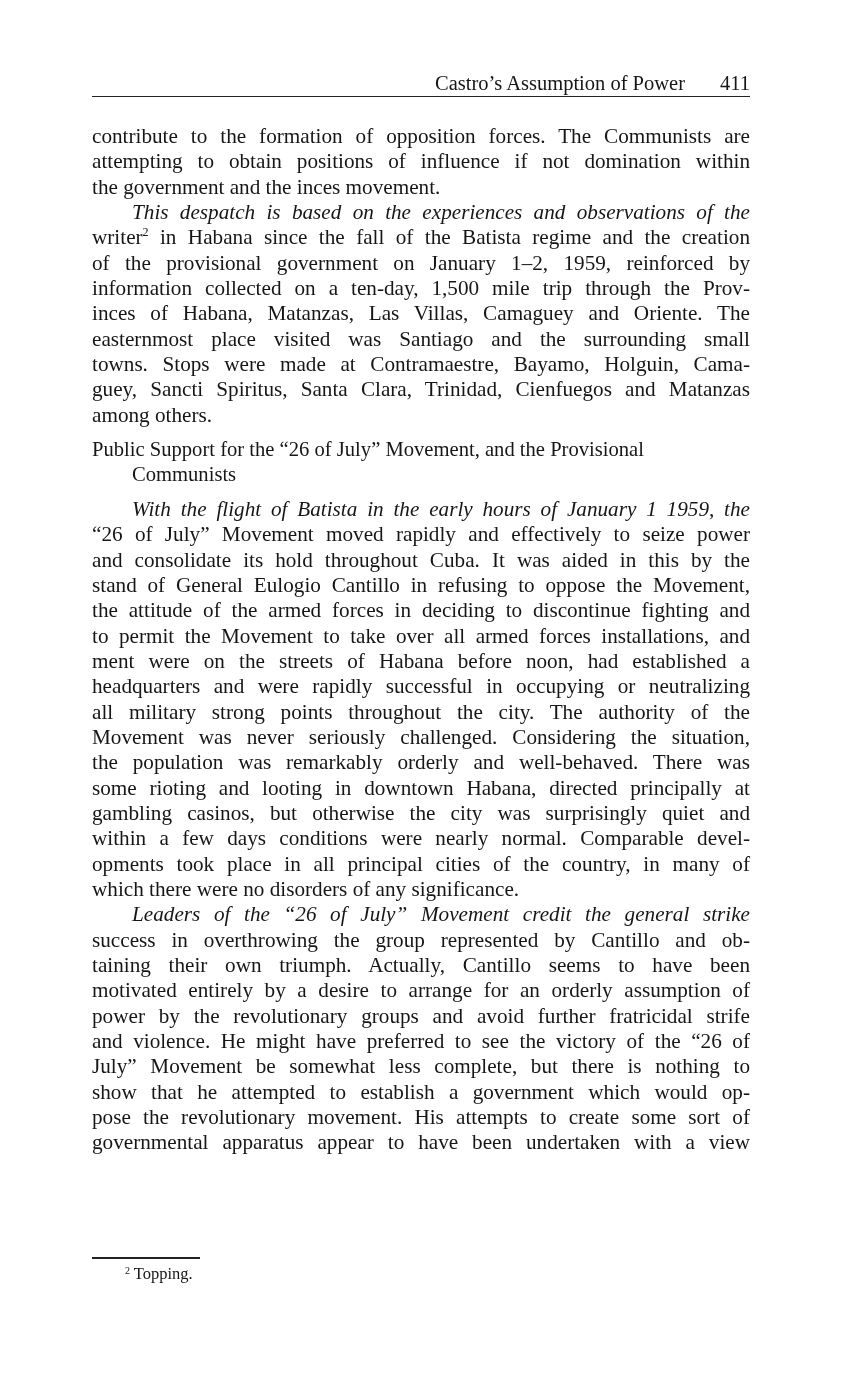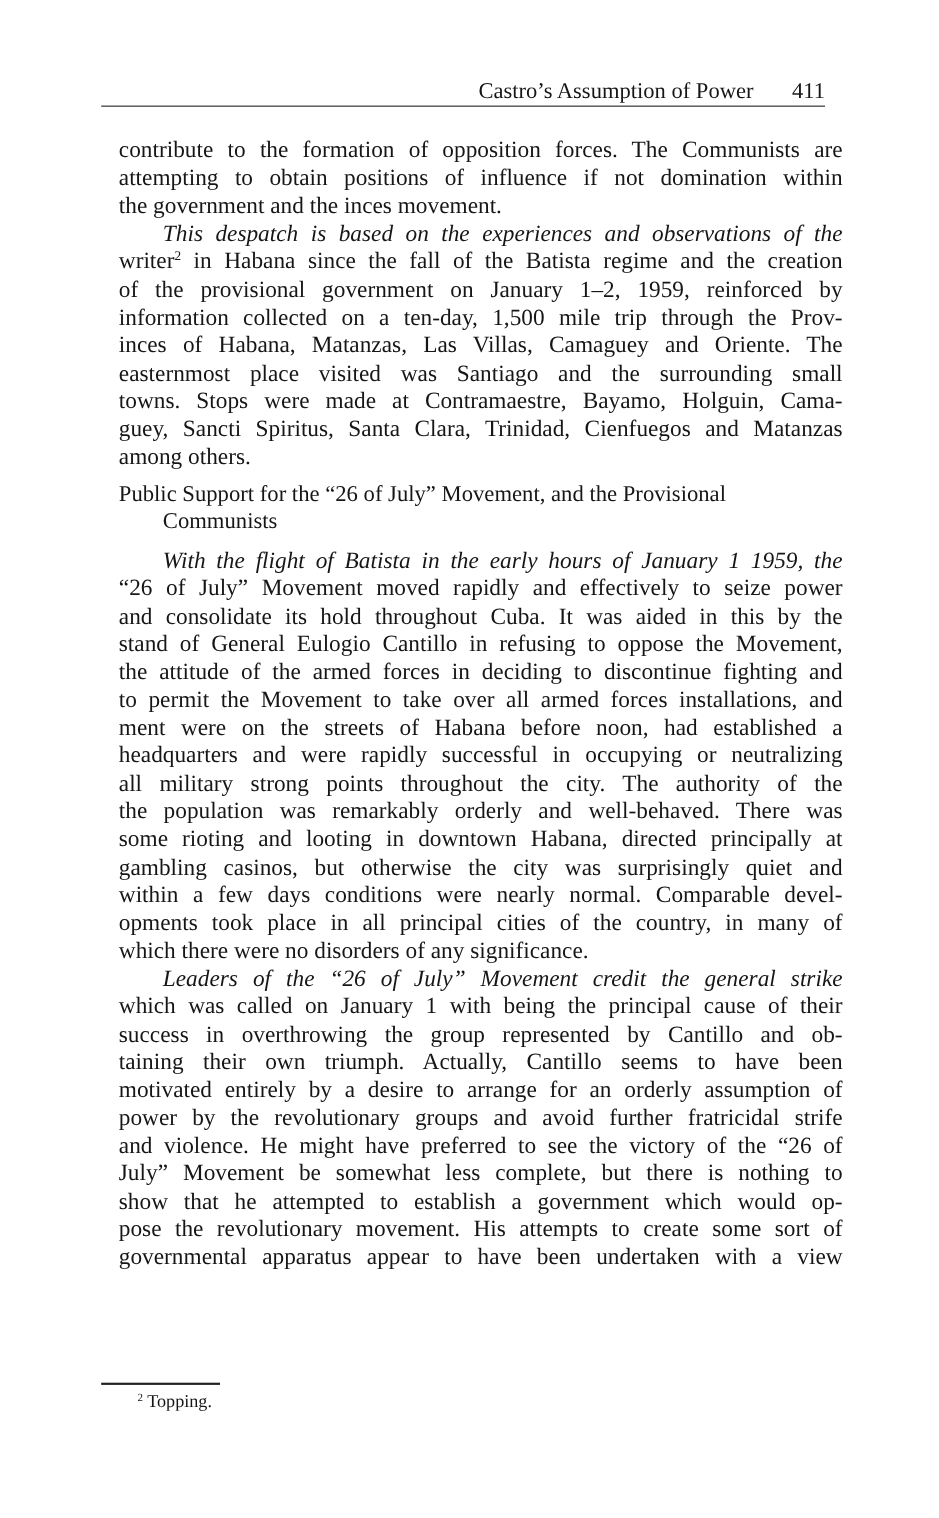--- a/index.html
+++ b/index.html
@@ -31,21 +31,21 @@
       text-align: right;
       font-size: 20.5px;
       line-height: 26px;
     }
     .running-head .title {
       margin-right: 35px;
     }
     .body-text {
       position: absolute;
       top: 124px;
-      left: 16px;
+      left: 0;
       width: 658px;
       font-size: 21.2px;
       line-height: 25.35px;
       text-align: justify;
       hyphens: manual;
     }
     .line {
       display: block;
       white-space: nowrap;
       text-align: justify;
@@ -135,31 +135,31 @@
     <div class="paragraph">
       <span class="line indent">With the flight of Batista in the early hours of January 1 1959, the</span>
       <span class="line">“26 of July” Movement moved rapidly and effectively to seize power</span>
       <span class="line">and consolidate its hold throughout Cuba. It was aided in this by the</span>
       <span class="line">stand of General Eulogio Cantillo in refusing to oppose the Movement,</span>
       <span class="line">the attitude of the armed forces in deciding to discontinue fighting and</span>
       <span class="line">to permit the Movement to take over all armed forces installations, and</span>
       <span class="line">ment were on the streets of Habana before noon, had established a</span>
       <span class="line">headquarters and were rapidly successful in occupying or neutralizing</span>
       <span class="line">all military strong points throughout the city. The authority of the</span>
+      <span class="line">Movement was never seriously challenged. Considering the situation,</span>
       <span class="line">the population was remarkably orderly and well-behaved. There was</span>
       <span class="line">some rioting and looting in downtown Habana, directed principally at</span>
       <span class="line">gambling casinos, but otherwise the city was surprisingly quiet and</span>
       <span class="line">within a few days conditions were nearly normal. Comparable devel-</span>
       <span class="line">opments took place in all principal cities of the country, in many of</span>
       <span class="line last">which there were no disorders of any significance.</span>
     </div>
 
     <div class="paragraph">
       <span class="line indent">Leaders of the “26 of July” Movement credit the general strike</span>
-      <span class="line">which was called on January 1 with being the principal cause of their</span>
       <span class="line">success in overthrowing the group represented by Cantillo and ob-</span>
       <span class="line">taining their own triumph. Actually, Cantillo seems to have been</span>
       <span class="line">motivated entirely by a desire to arrange for an orderly assumption of</span>
       <span class="line">power by the revolutionary groups and avoid further fratricidal strife</span>
       <span class="line">and violence. He might have preferred to see the victory of the “26 of</span>
       <span class="line">July” Movement be somewhat less complete, but there is nothing to</span>
       <span class="line">show that he attempted to establish a government which would op-</span>
       <span class="line">pose the revolutionary movement. His attempts to create some sort of</span>
       <span class="line">governmental apparatus appear to have been undertaken with a view</span>
     </div>

